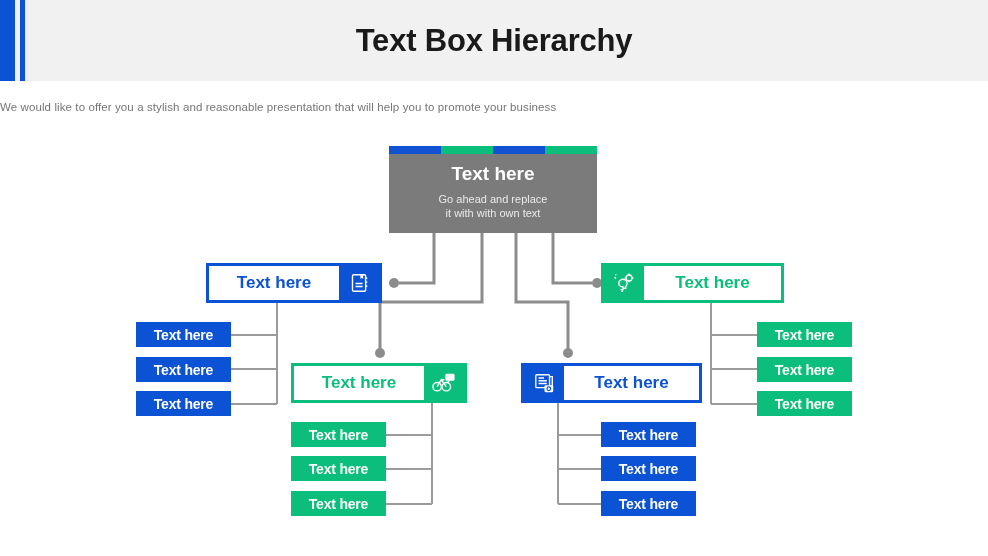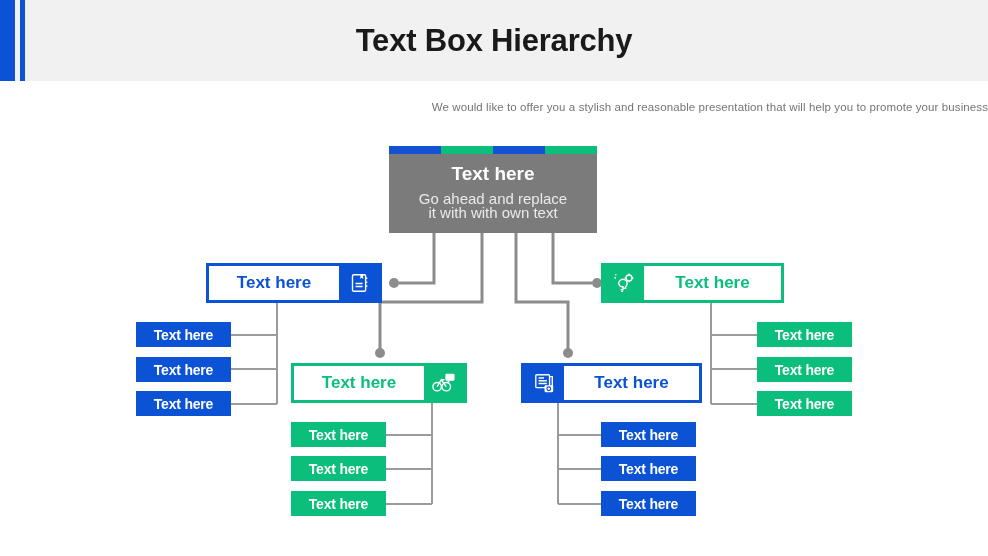--- a/index.html
+++ b/index.html
@@ -33,21 +33,21 @@
   }
   .slide-title {
     position: absolute; left: 0; top: 0;
     width: 988px; height: 81px;
     display: flex; align-items: center; justify-content: center;
     font-size: 31px; font-weight: bold; color: #1a1a1a;
     letter-spacing: -0.2px;
   }
   .slide-subtitle {
     position: absolute; left: 0; top: 101px;
-    width: 988px; text-align: right;
+    width: 988px; text-align: left;
     font-size: 11.5px; color: #757575;
     letter-spacing: 0.1px;
   }
 
   
   #wires { position: absolute; left: 0; top: 0; width: 988px; height: 556px; }
 
   
   .hub {
     position: absolute; left: 389px; top: 146px;
@@ -59,21 +59,21 @@
   .hub-seg-blue  { background: #1452d4; }
   .hub-seg-green { background: #0cbe7b; }
   .hub-title {
     position: absolute; left: 0; top: 17px; width: 208px;
     text-align: center; color: #ffffff;
     font-size: 19px; font-weight: bold;
   }
   .hub-sub {
     position: absolute; left: 0; top: 46px; width: 208px;
     text-align: center; color: #eaeaea;
-    font-size: 15px; line-height: 14px;
+    font-size: 11px; line-height: 14px;
   }
 
   
   .node {
     position: absolute; height: 40px; display: flex; align-items: stretch;
   }
   .node .body {
     flex: 1 1 auto; background: #ffffff;
     display: flex; align-items: center; justify-content: center;
     font-size: 17px; font-weight: bold;

